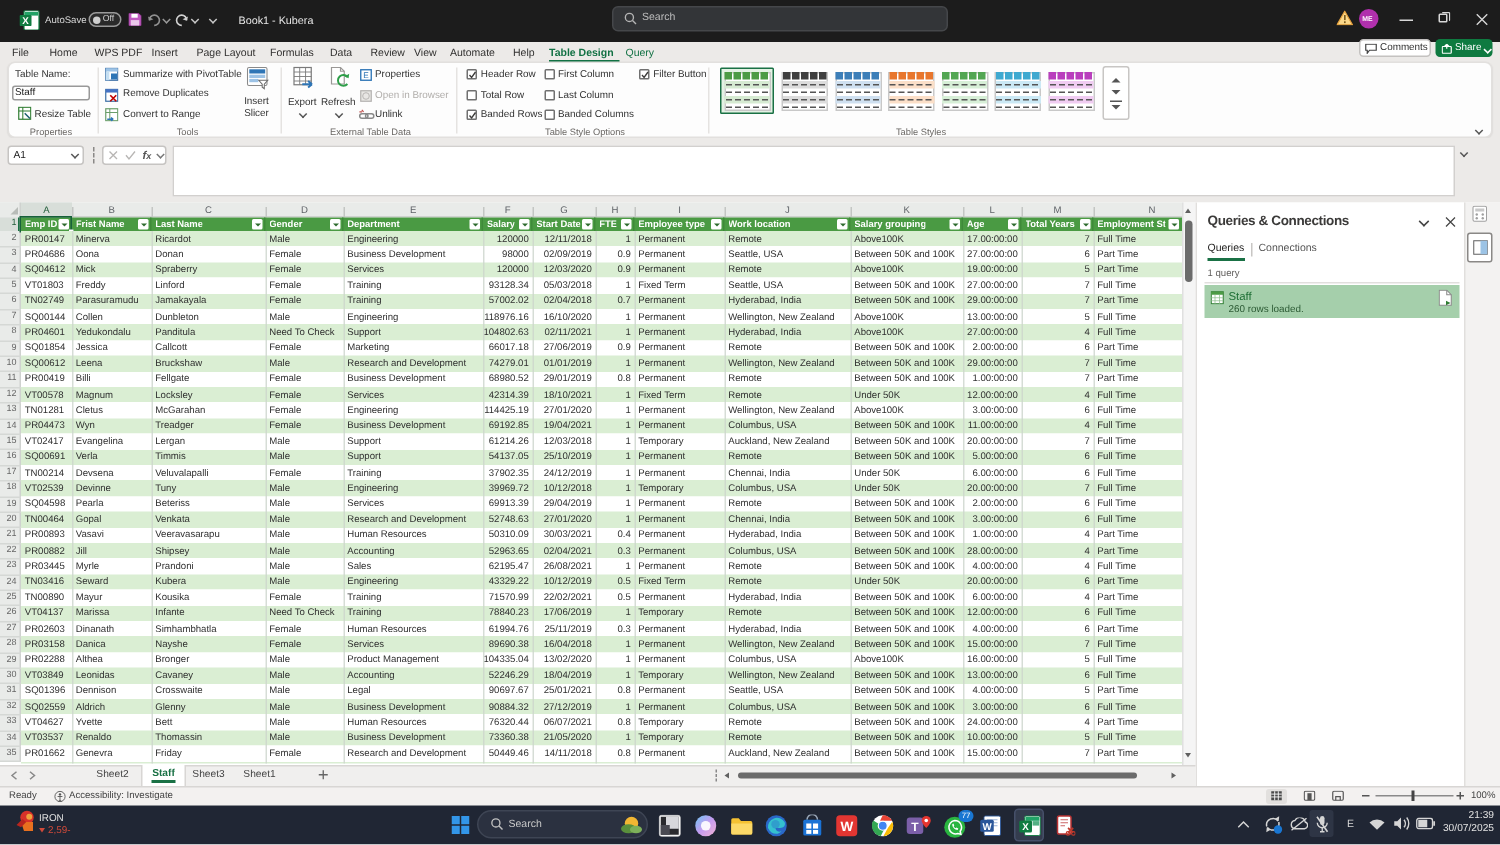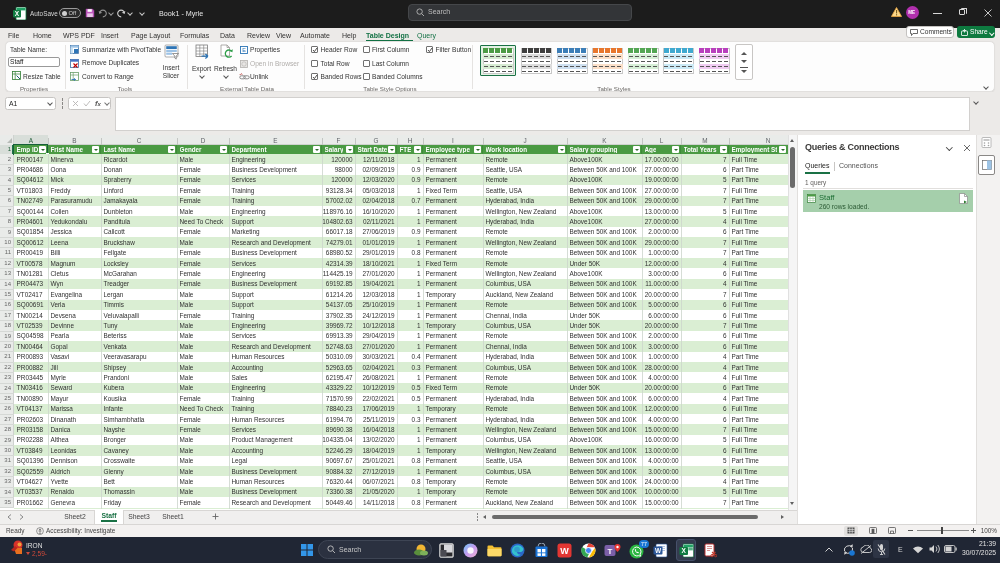--- a/index.html
+++ b/index.html
@@ -29,21 +29,21 @@
     <path d="M1.5 4.5 A3.4 3.4 0 1 1 4.8 7.9" fill="none" stroke="#8f8f8f" stroke-width="1.1"></path>
     <path d="M0.6 2l1 2.8 2.7-1z" fill="#8f8f8f"></path>
   </svg>
 <div class="cvd" style="left:109px;top:11px;border-color:#9a9a9a"></div>
 <svg class="a" style="left:116px;top:8.5px" width="10" height="9" viewBox="0 0 10 9">
     <path d="M8.5 4.5 A3.4 3.4 0 1 0 5.2 7.9" fill="none" stroke="#d0d0d0" stroke-width="1.1"></path>
     <path d="M9.4 2l-1 2.8-2.7-1z" fill="#d0d0d0"></path>
   </svg>
 <div class="cvd" style="left:127.5px;top:11px;border-color:#c8c8c8"></div>
 <div class="cvd" style="left:140px;top:11px;border-color:#c8c8c8"></div>
-<div class="t" style="left:159px;top:8.5px;font-size:7.2px;color:#e6e6e6">Book1  -  Myrle</div>
+<div class="t" style="left:159px;top:8.5px;font-size:7.2px;color:#e6e6e6">Book1  -  Kubera</div>
 <div class="a" style="left:408px;top:4px;width:224px;height:17px;background:#333538;border:1px solid #45474a;border-radius:4px"></div>
 <svg class="a" style="left:416px;top:8px" width="9" height="9" viewBox="0 0 9 9">
     <circle cx="3.6" cy="3.6" r="2.7" fill="none" stroke="#b5b5b5" stroke-width="0.9"></circle>
     <path d="M5.7 5.7L8 8" stroke="#b5b5b5" stroke-width="0.9"></path>
   </svg>
 <div class="t" style="left:428px;top:8px;font-size:7px;color:#bdbdbd">Search</div>
 <svg class="a" style="left:891px;top:7px" width="11" height="10" viewBox="0 0 11 10">
     <path d="M5.5 0.5 L10.6 9.5 H0.4 Z" fill="#fbd88a" stroke="#e8a33d" stroke-width="0.8"></path>
     <rect x="5" y="3" width="1.1" height="3.4" fill="#7a5b1e"></rect>
     <rect x="5" y="7.2" width="1.1" height="1.2" fill="#7a5b1e"></rect>

